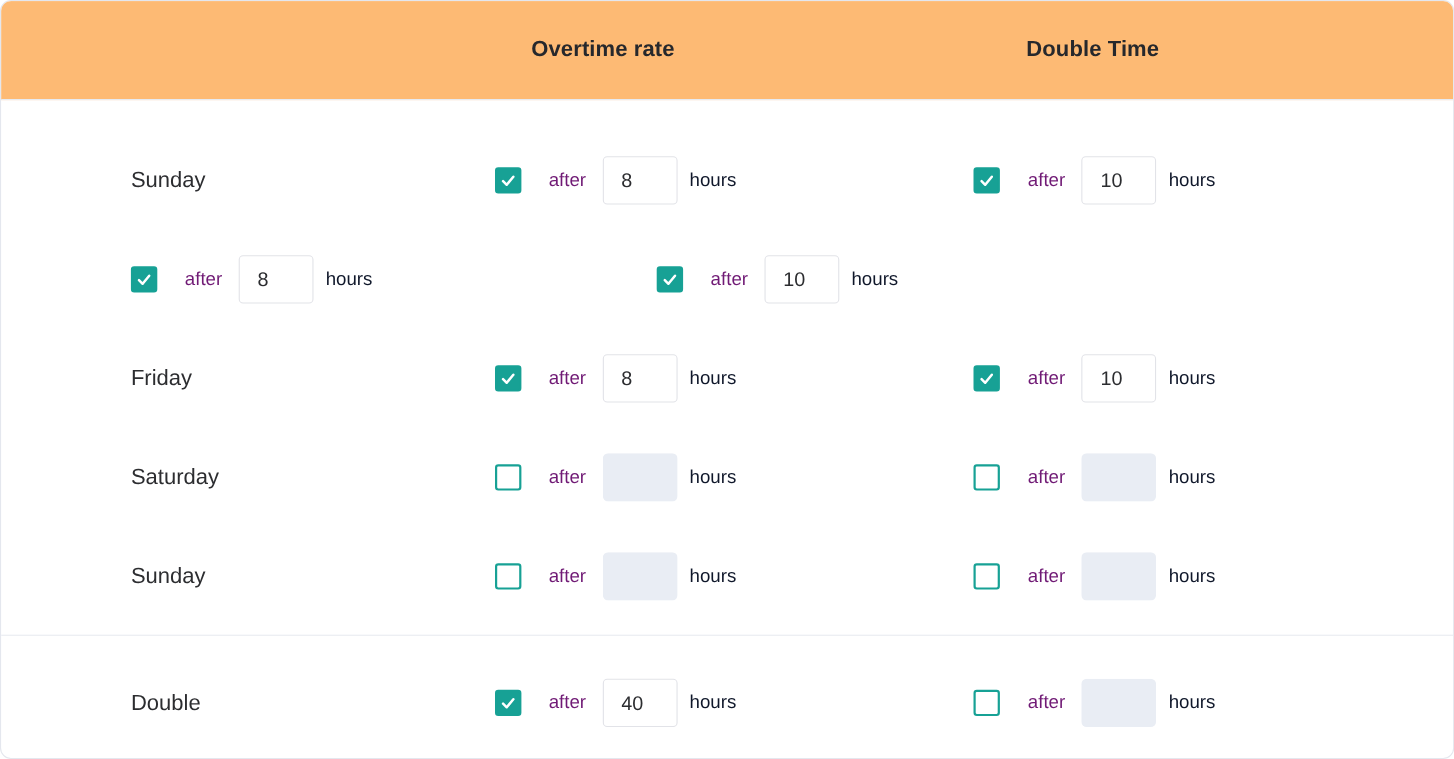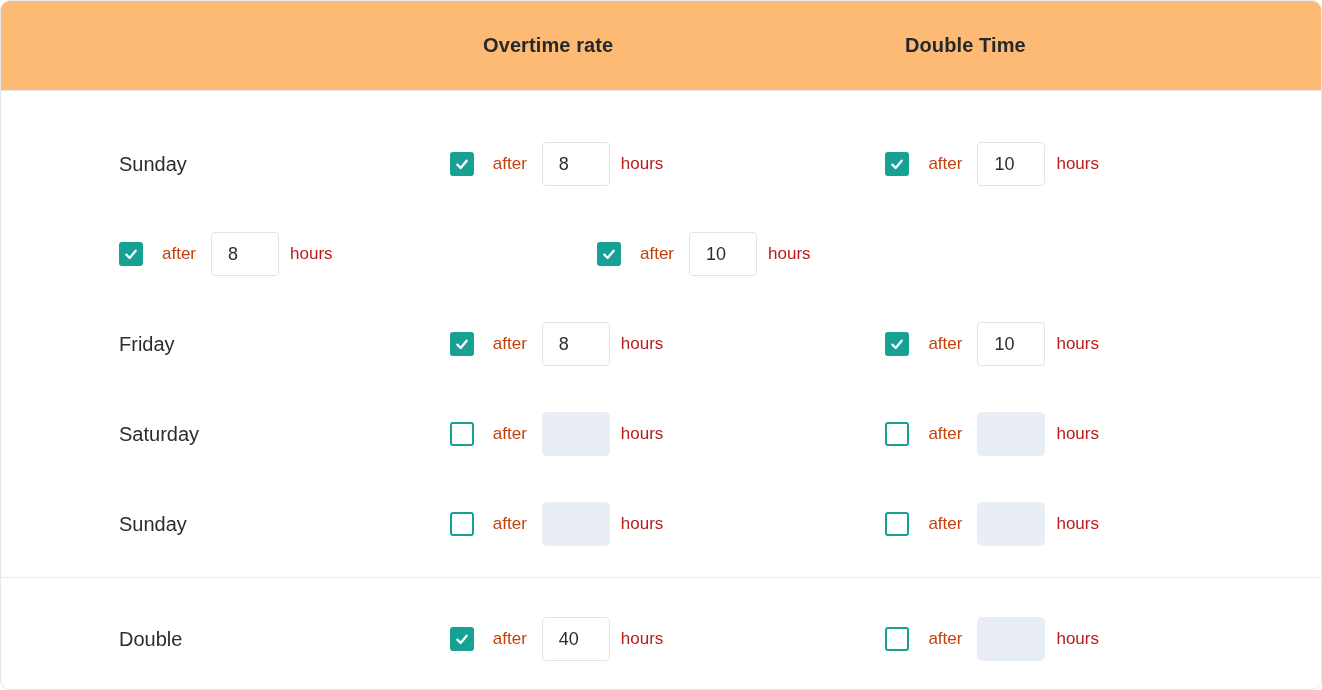--- a/index.html
+++ b/index.html
@@ -22,21 +22,21 @@
     background: #fdba74;
     border-bottom: 1px solid #e7eaf0;
   }
   .table-header .col-label {
     position: absolute; top: 0; height: 100%;
     display: flex; align-items: center;
     font-size: 20px; font-weight: 600; color: #26282c;
     letter-spacing: 0.1px;
   }
   .col-overtime { left: 482px; }
-  .col-double   { left: 904px; }
+  .col-double   { left: 932px; }
 
   .rows { padding-top: 28px; }
   .row {
     height: 90px;
     display: flex; align-items: center;
     padding-left: 118px;
   }
   .day {
     width: 363px;
     font-size: 20px; color: #2c2d30;
@@ -48,22 +48,22 @@
     border: 2px solid #17a195;
     border-radius: 3px;
     background: #ffffff;
     display: inline-flex; align-items: center; justify-content: center;
     cursor: pointer;
   }
   .checkbox.checked { background: #17a195; }
   .checkbox .check { width: 16px; height: 16px; display: none; }
   .checkbox.checked .check { display: block; }
 
-  .after { margin-left: 19px; font-size: 17px; color: #c2410c; }
-  .hours { margin-left: 11px; font-size: 17px; color: #b91c1c; }
+  .after { margin-left: 25px; font-size: 17px; color: #701a75; }
+  .hours { margin-left: 11px; font-size: 17px; color: #0f172a; }
 
   .hours-input {
     margin-left: 15px;
     width: 68px; height: 44px;
     border: 1px solid #e2e3e8;
     border-radius: 4px;
     background: #ffffff;
     padding: 0 0 0 16px;
     font-family: inherit;
     font-size: 18px; color: #2c2d30;

